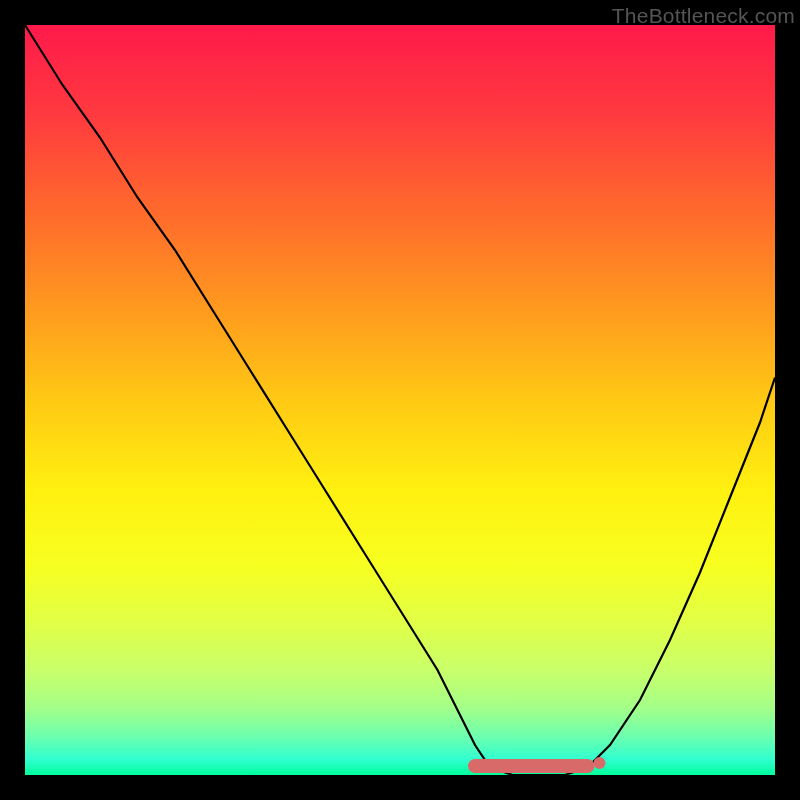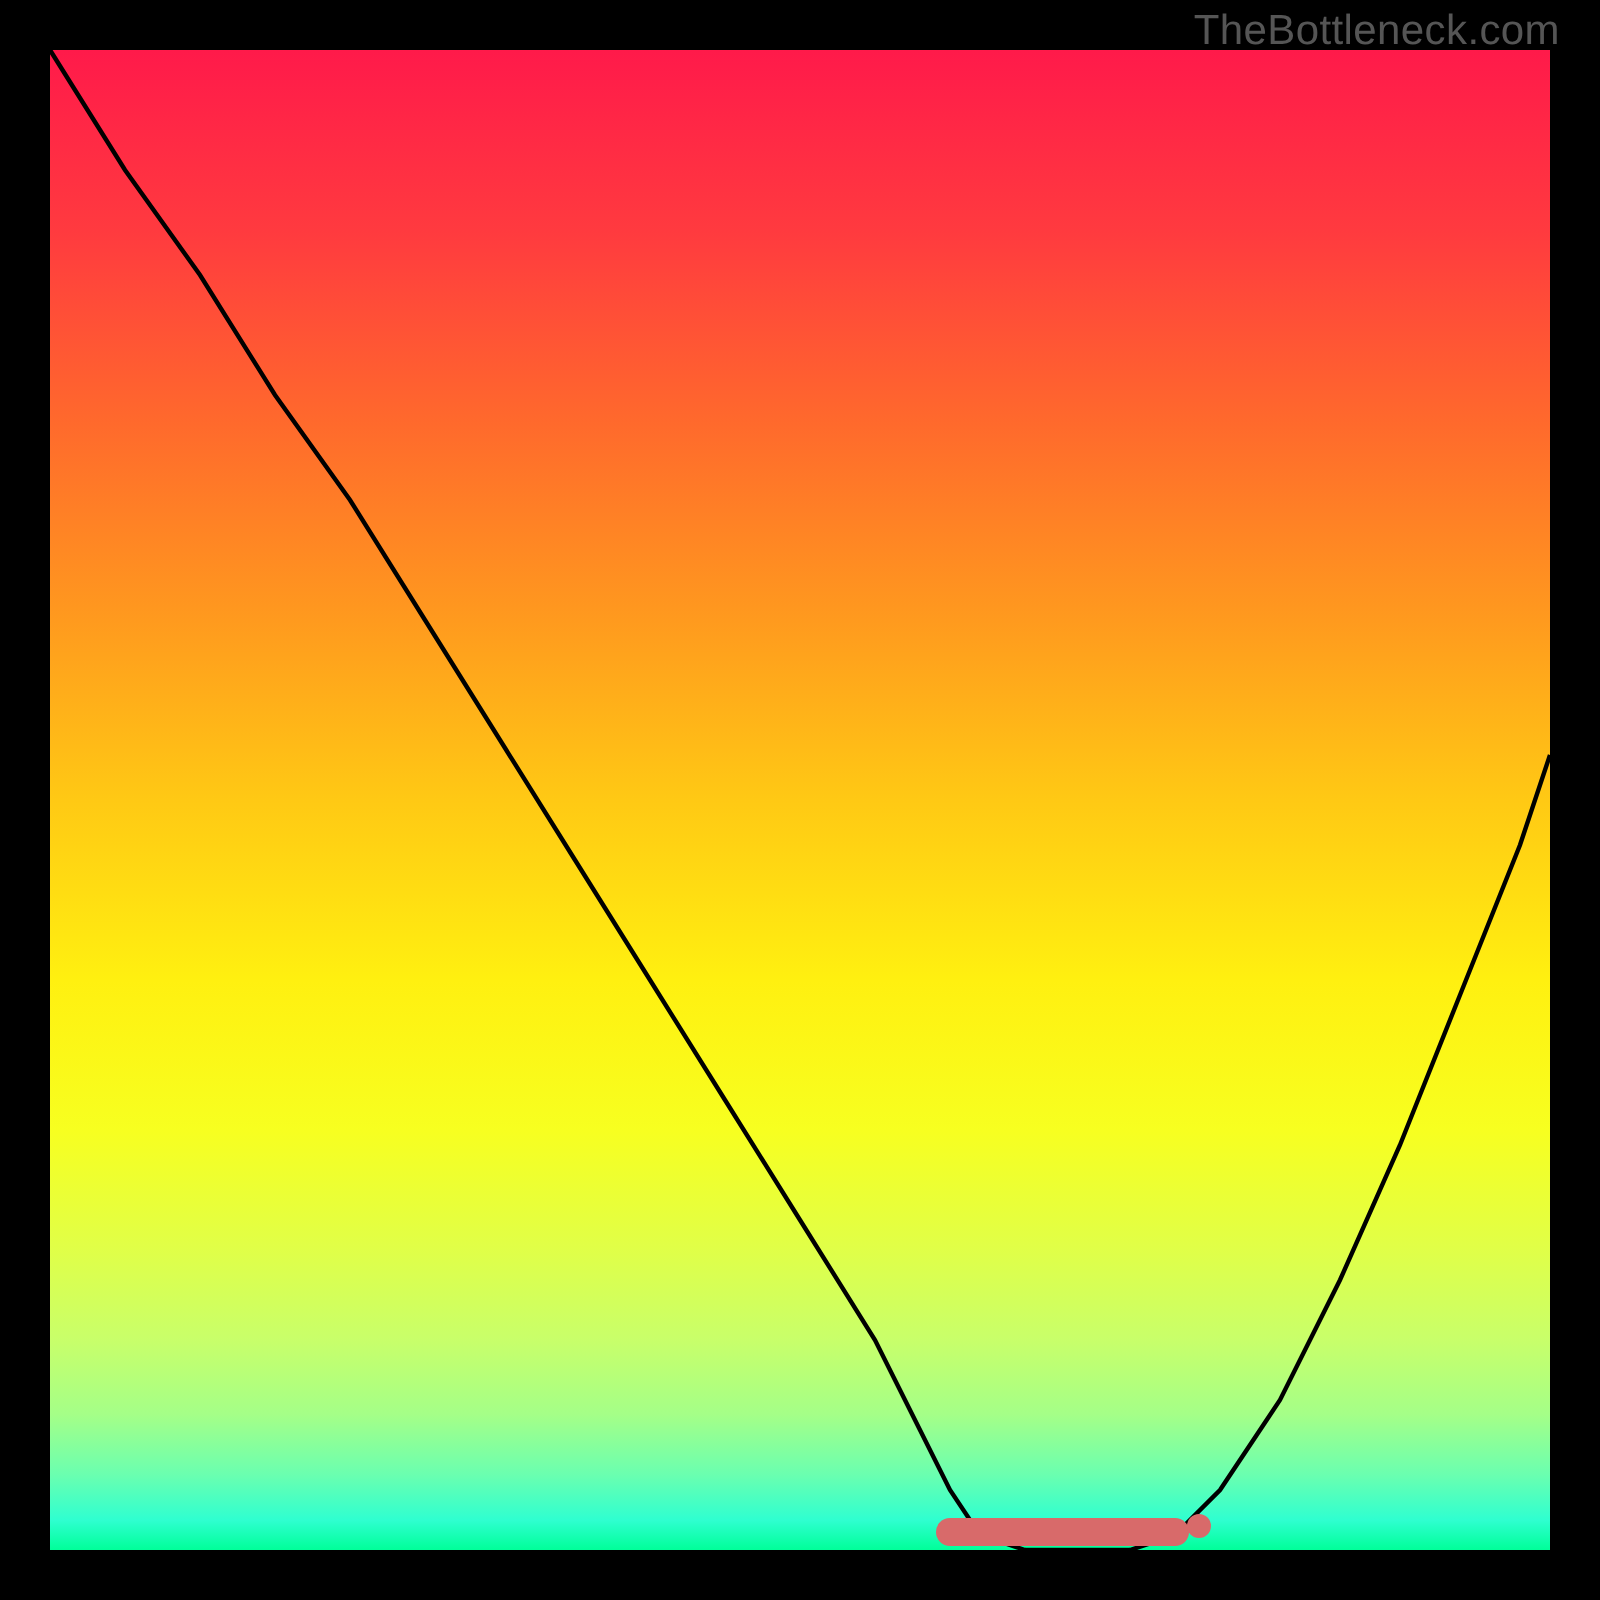--- a/index.html
+++ b/index.html
@@ -22,21 +22,21 @@
       #e0ff48 80%,
       #c8ff6a 86%,
       #a4ff88 91%,
       #6affb0 95%,
       #2fffd0 98%,
       #00ff99 100%
     );
   }
   .watermark {
     position: absolute;
-    right: 20px;
+    right: 5px;
     top: 4px;
     font-size: 21px;
     font-weight: 500;
     color: #555;
     letter-spacing: 0.2px;
   }
   svg { position: absolute; left: 0; top: 0; }
 </style>
 </head>
 <body>

